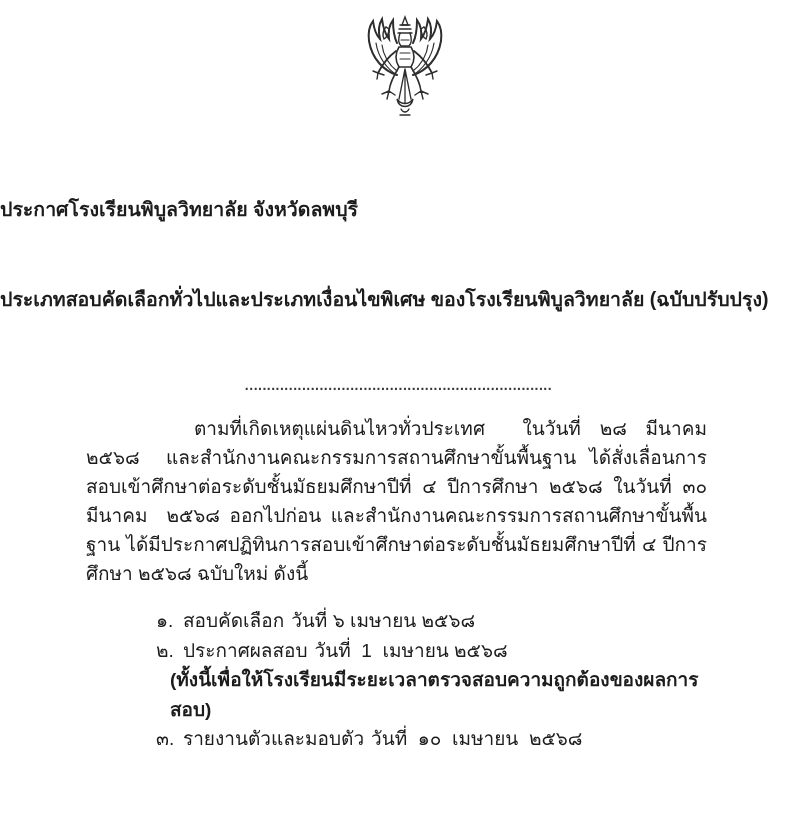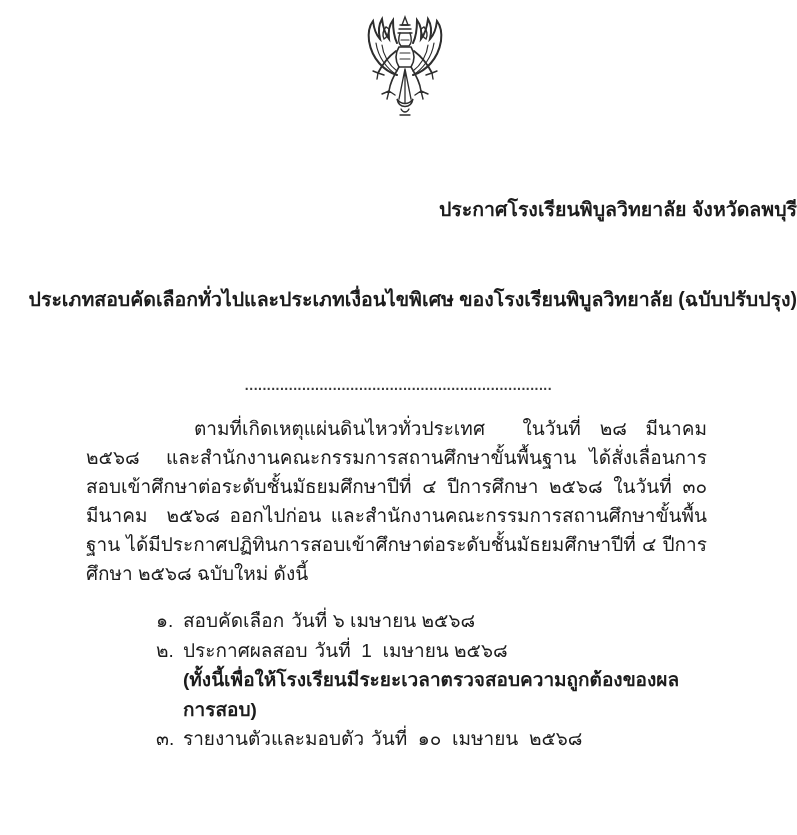--- a/index.html
+++ b/index.html
@@ -3,31 +3,31 @@
 <meta charset="utf-8">
 <style>
   html,body{margin:0;padding:0;background:#ffffff;}
   .page{
     width:797px;height:835px;box-sizing:border-box;background:#ffffff;
     font-family:"Liberation Sans",sans-serif;color:#1c1c1c;overflow:hidden;
     position:relative;
   }
   .emblem-wrap{width:100%;text-align:center;padding-top:13px;}
   .emblem-wrap svg{position:relative;left:6px;}
-  .doc-header{margin-top:9px;text-align:right;font-weight:bold;
+  .doc-header{margin-top:9px;text-align:left;font-weight:bold;
     font-size:19.5px;line-height:30px;white-space:pre-wrap;}
   .dots{ text-align:center;margin-top:3px;font-size:14px;letter-spacing:.5px;
     color:#3a3a3a;font-weight:bold;line-height:16px;}
   .content{padding:0 86px;font-size:19px;line-height:29px;}
   .p-indent1{margin:21px 4px 0 0;text-indent:108px;white-space:pre-wrap;text-align:justify;}
   .num-list{margin:18px 0 0 70px;}
   .list-item{display:flex;align-items:flex-start;line-height:29.5px;white-space:pre-wrap;}
   .list-item .num{width:27px;flex:0 0 27px;}
   .list-item .lbl{font-weight:normal;margin-right:7px;}
-  .list-note{margin-left:27px;font-weight:bold;line-height:29.5px;white-space:pre-wrap;}
+  .list-note{margin-left:14px;font-weight:bold;line-height:29.5px;white-space:pre-wrap;}
   .garuda{stroke:#2e2e2e;fill:none;stroke-width:2;stroke-linecap:round;}
 </style>
 </head>
 <body>
 
 <div class="page">
 
   <div class="emblem-wrap">
     <svg width="98" height="108" viewBox="0 0 98 108" aria-hidden="true">
 

